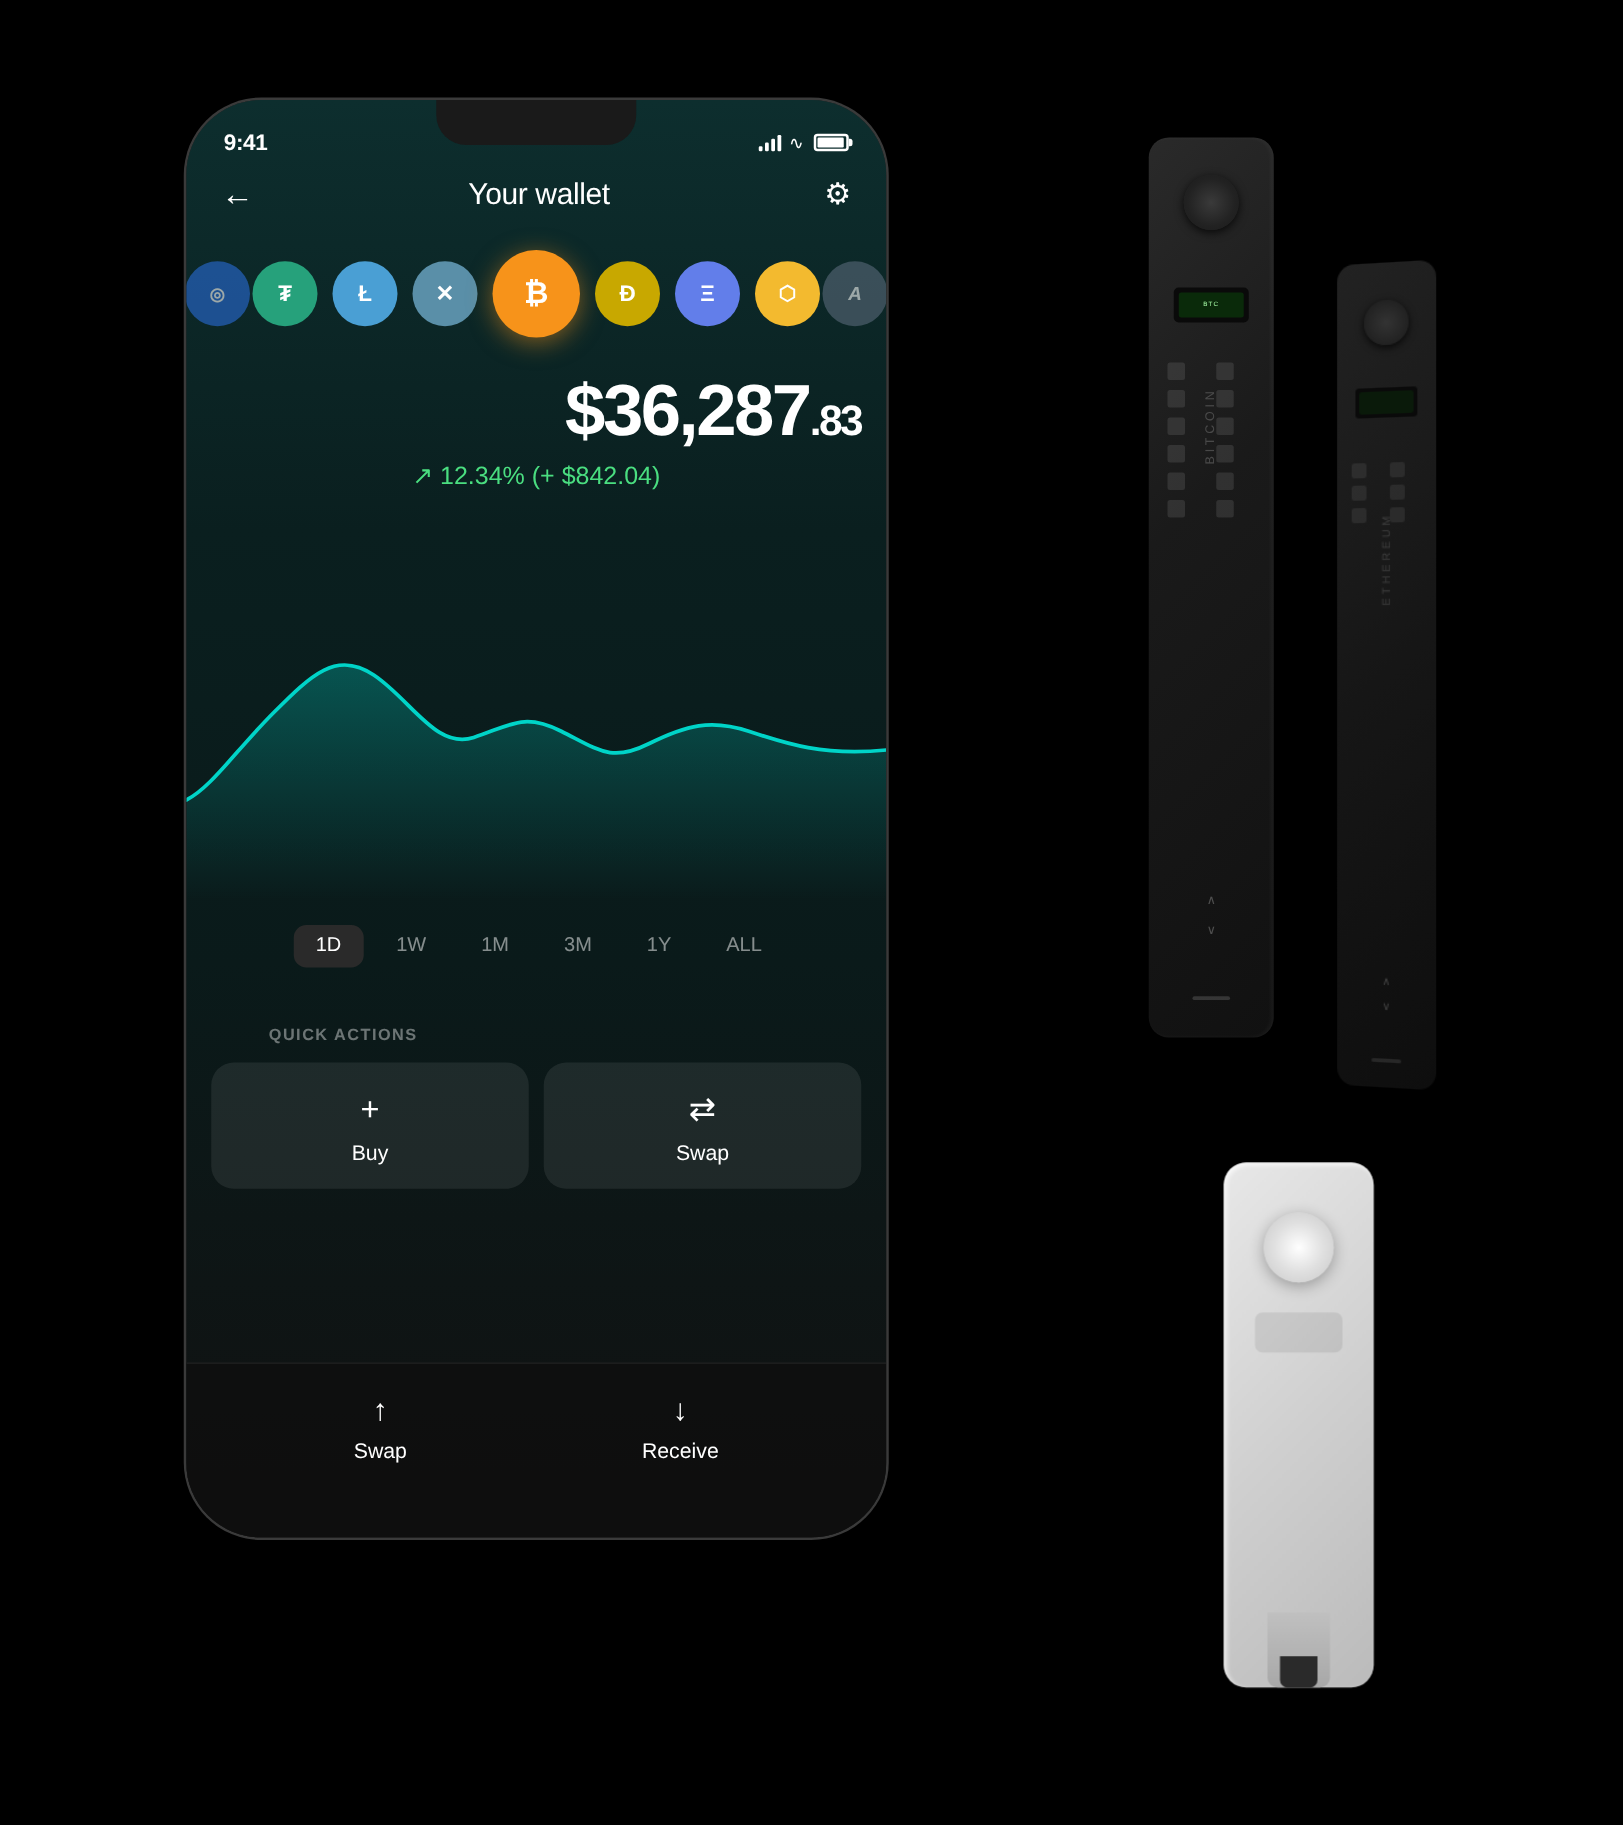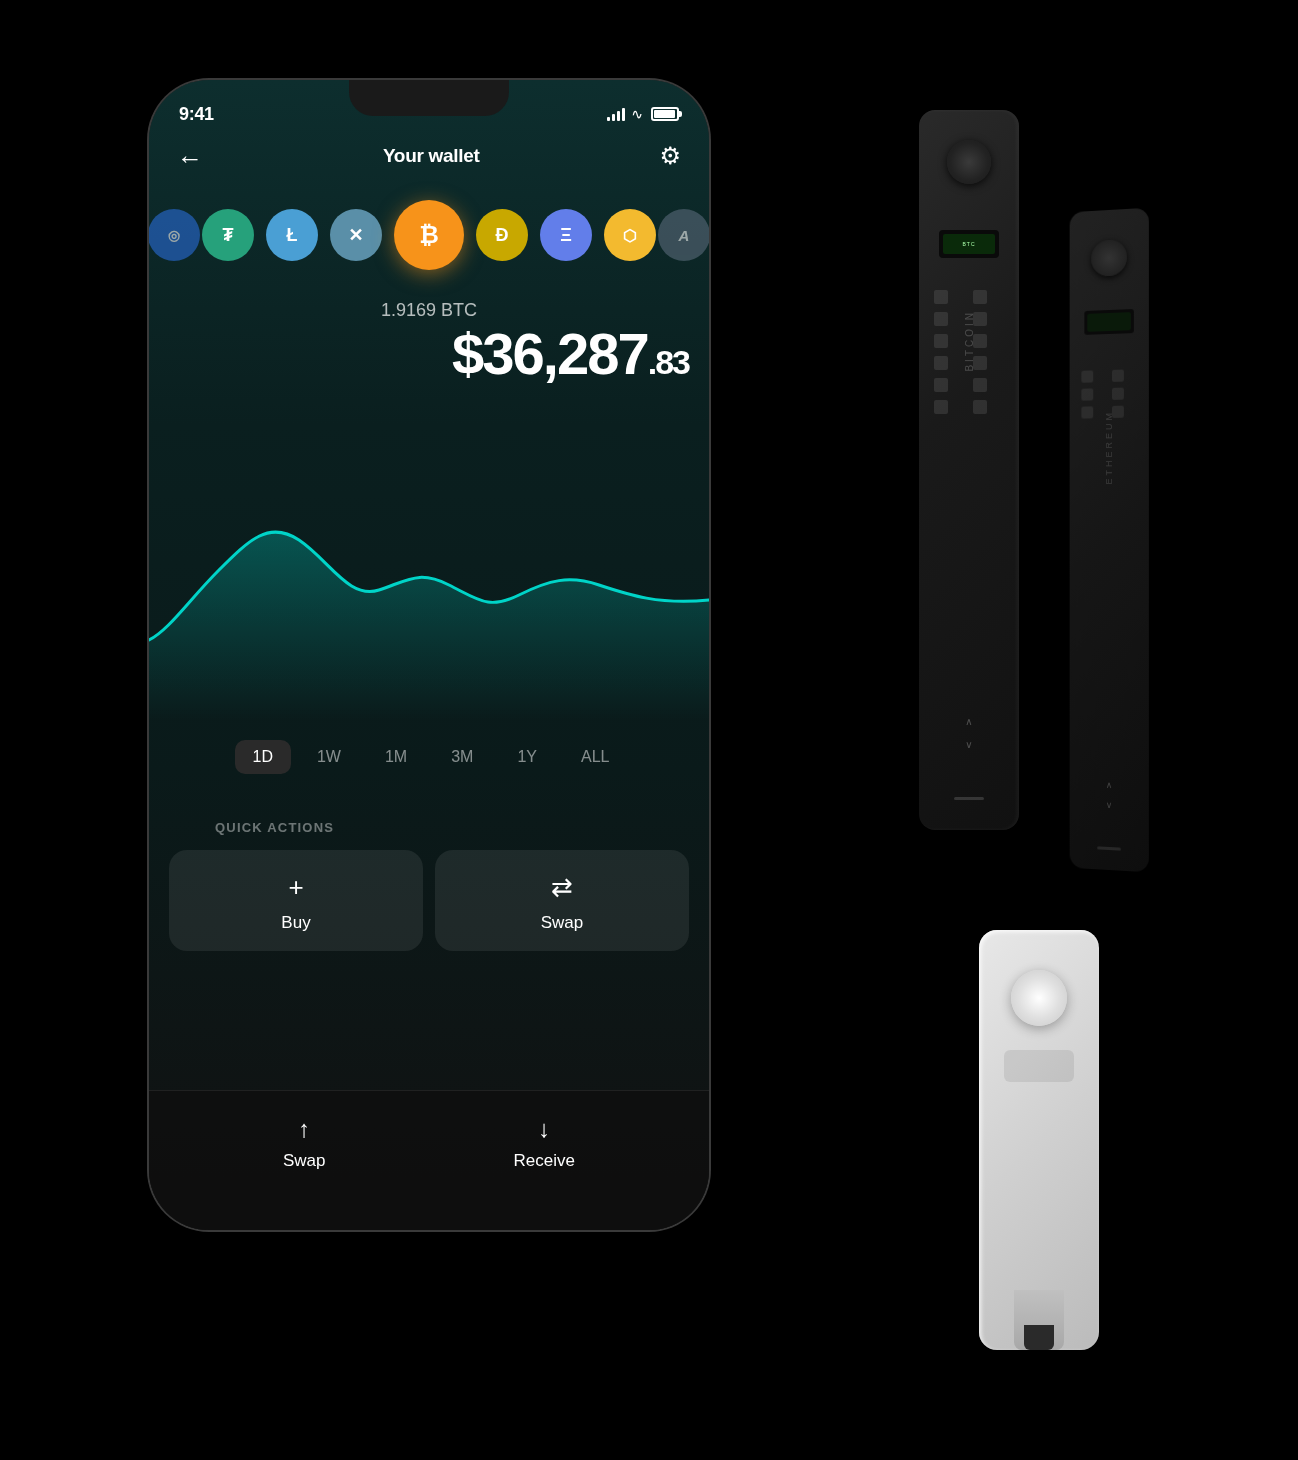--- a/index.html
+++ b/index.html
@@ -148,22 +148,22 @@
     }
 
     .back-btn {
       color: #fff;
       font-size: 26px;
       cursor: pointer;
     }
 
     .header-title {
       color: #fff;
-      font-size: 19px;
-      font-weight: 700;
+      font-size: 24px;
+      font-weight: 400;
       letter-spacing: -0.3px;
     }
 
     .settings-btn {
       color: #fff;
       font-size: 24px;
       cursor: pointer;
     }
 
     
@@ -572,24 +572,24 @@
         <div class="coin" style="background:#f3ba2f;">
           <span style="font-size:16px;">⬡</span>
         </div>
 
         <div class="coin" style="background:#5a6a7a;opacity:0.6;transform:translateX(-10px);">
           <span style="font-size:15px;font-style:italic;">A</span>
         </div>
       </div>
 
       <div class="price-section">
-        <div class="btc-amount">1.9169 BTC</div>
         <div class="usd-price">
           <span>$36,287</span><span class="cents">.83</span>
         </div>
+        <div class="price-change">↗ 12.34% (+ $842.04)</div>
       </div>
 
       <div class="chart-area">
         <svg class="chart-svg" viewBox="0 0 560 280" preserveAspectRatio="none">
 
           <defs>
             <linearGradient id="chartGrad" x1="0" y1="0" x2="0" y2="1">
               <stop offset="0%" stop-color="#00d4c8" stop-opacity="0.3"></stop>
               <stop offset="100%" stop-color="#00d4c8" stop-opacity="0"></stop>
             </linearGradient>

